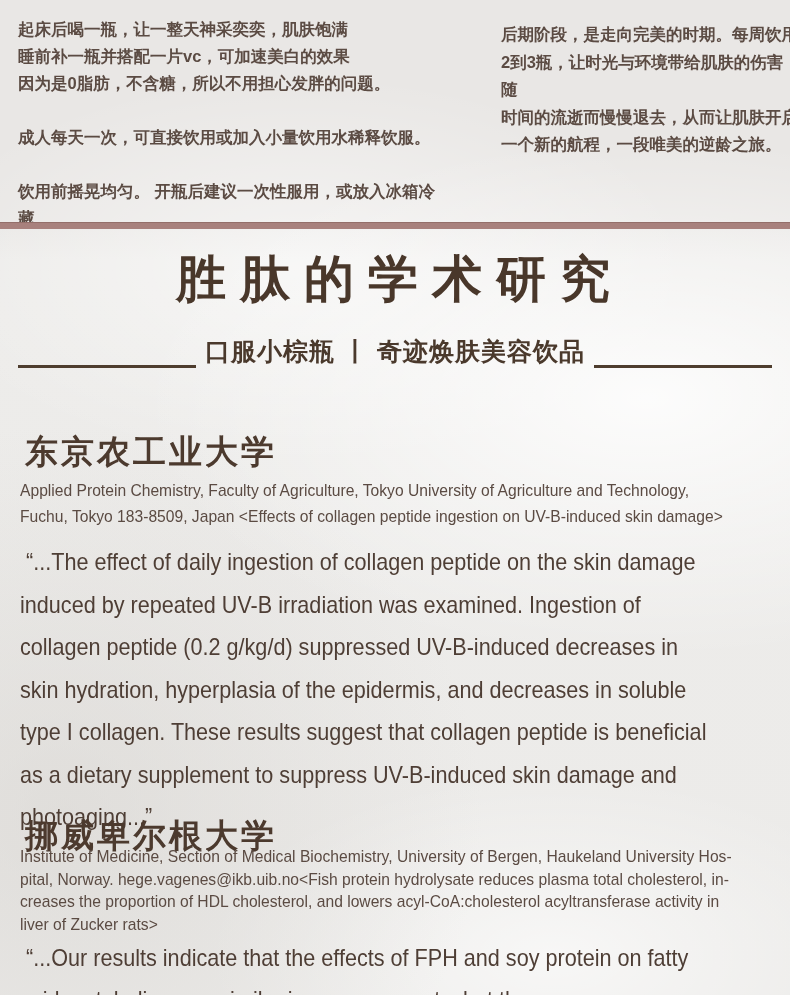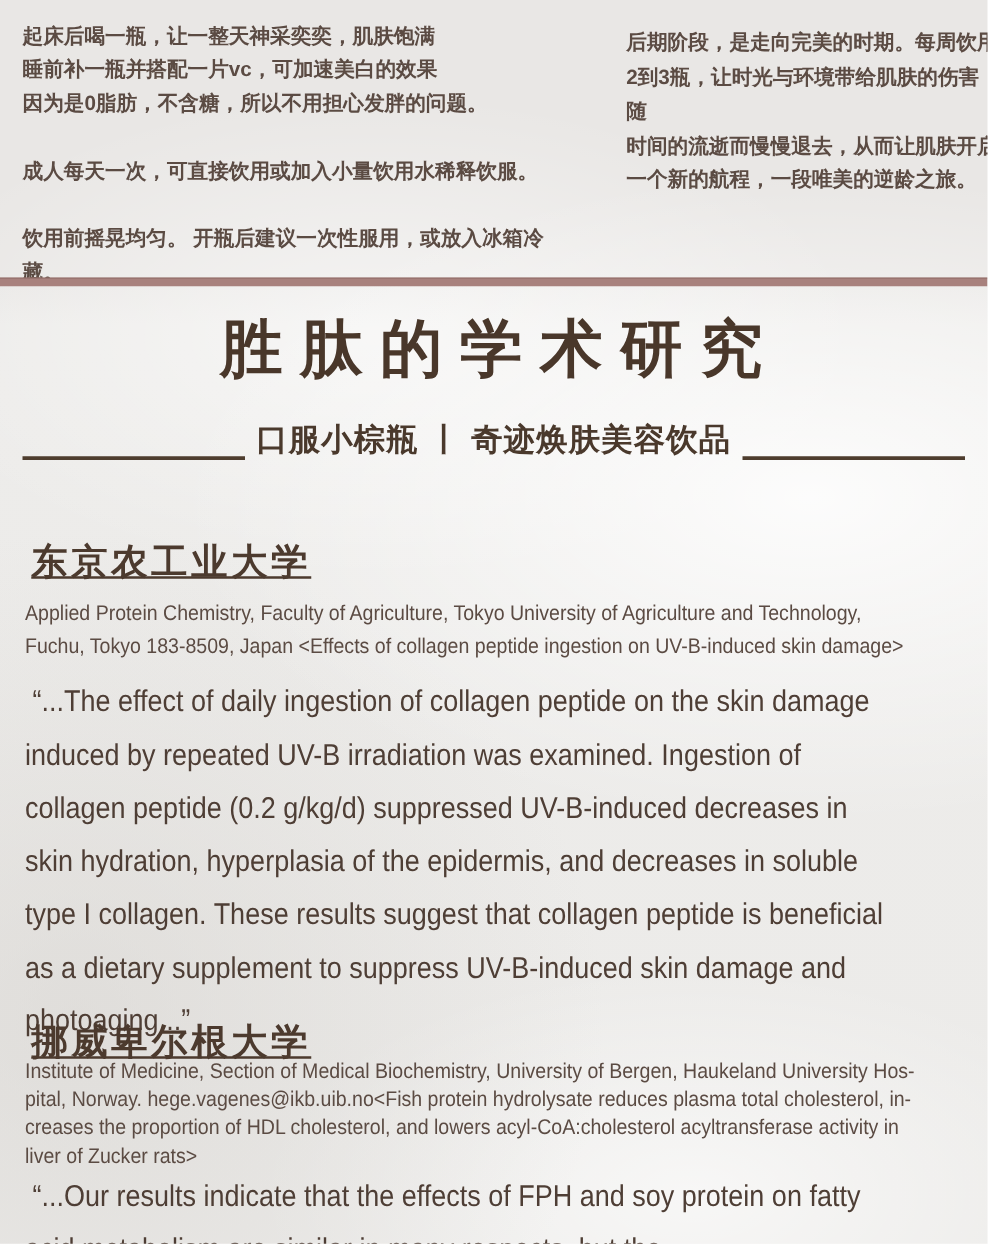--- a/index.html
+++ b/index.html
@@ -64,26 +64,25 @@
   .subtitle-text {
     font-size: 25px;
     font-weight: bold;
     letter-spacing: 1px;
     color: #4a392c;
     white-space: nowrap;
   }
 
   
   .university-name {
-    font-size: 29px;
+    font-size: 33px;
     font-weight: bold;
     letter-spacing: 3px;
     color: #4c3a2e;
     white-space: nowrap;
-    text-decoration: underline;
   }
   .affiliation {
     font-size: 17px;
     color: #5b4b43;
     white-space: pre;
     transform: scaleX(0.92);
     transform-origin: left top;
   }
   .quote {
     font-size: 24px;

